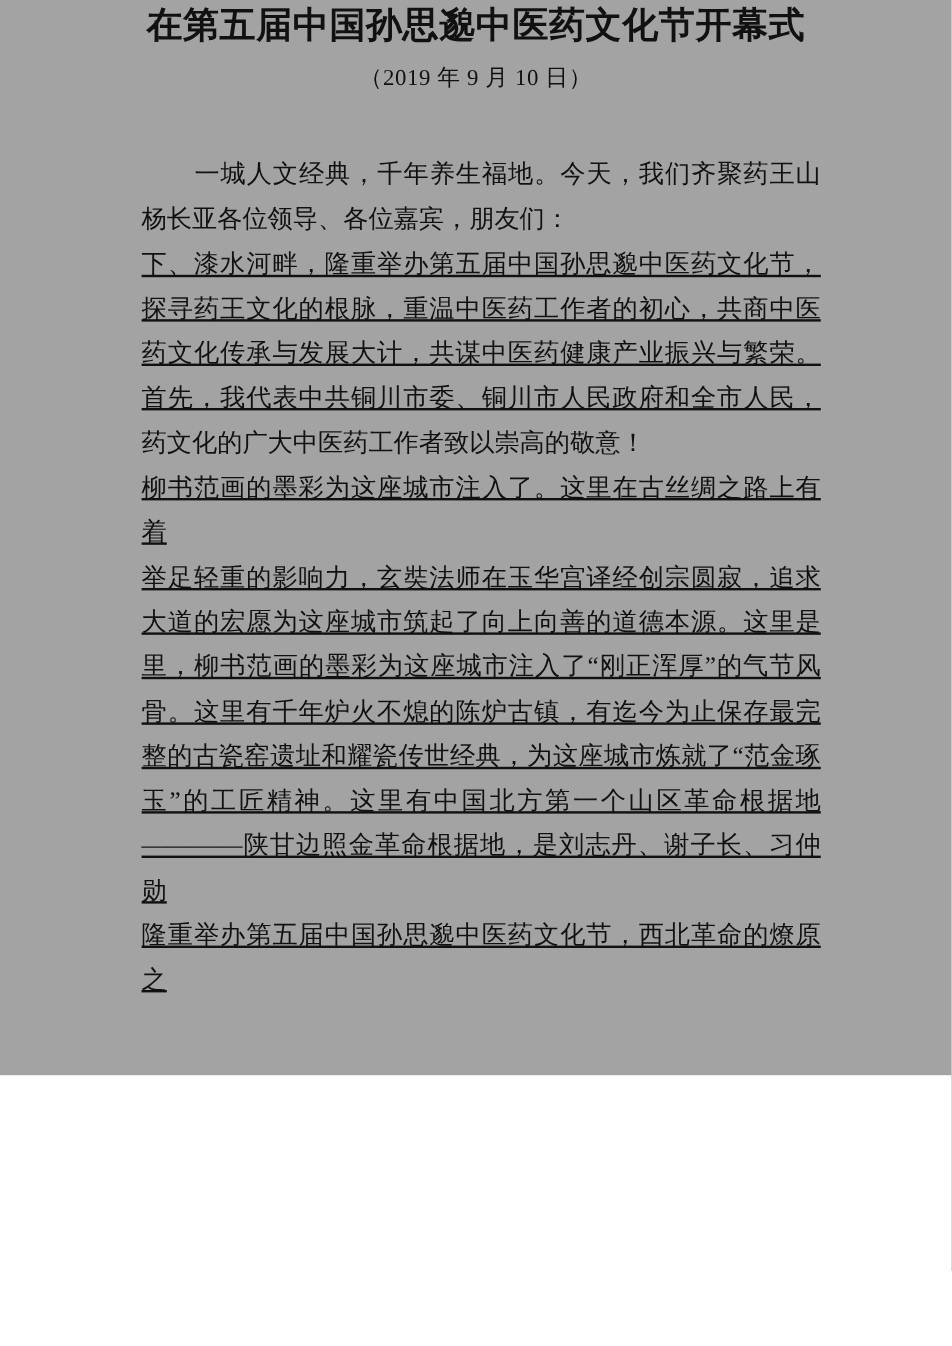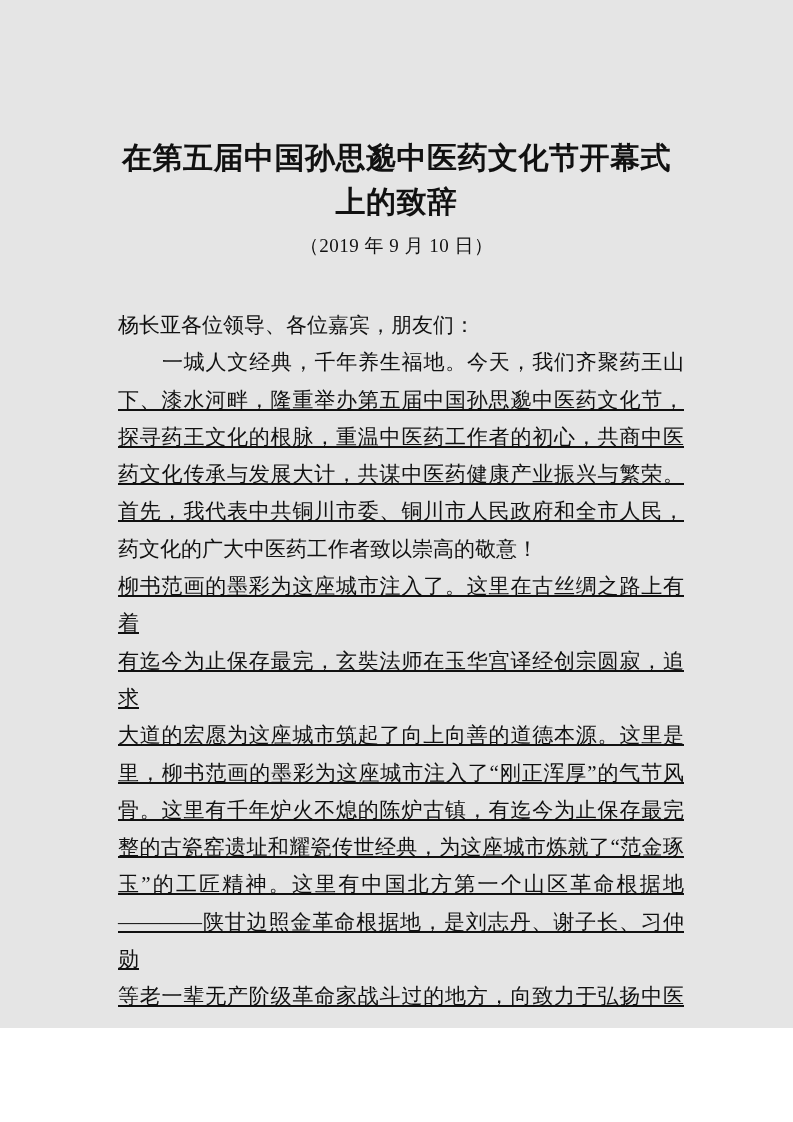--- a/index.html
+++ b/index.html
@@ -10,24 +10,23 @@
     width: 793px;
     height: 1122px;
     background: #ffffff;
     font-family: "Liberation Serif", "DejaVu Serif", serif;
     color: #111111;
     overflow: hidden;
   }
   .page {
     position: relative;
     width: 793px;
-    height: 1028px;
-    background: #e5e5e5;
+    height: 896px;
+    background: #a3a3a3;
     box-sizing: border-box;
-    padding-top: 136px;
   }
   .title {
     margin: 0;
     font-size: 30px;
     line-height: 44px;
     font-weight: bold;
     text-align: center;
     letter-spacing: 0.5px;
   }
   .title-line {
@@ -62,34 +61,33 @@
     text-align-last: justify;
     padding-left: 44px;
   }
 </style>
 </head>
 <body>
 
 <div class="page">
   <h1 class="title">
     <span class="title-line">在第五届中国孙思邈中医药文化节开幕式</span>
-    <span class="title-line">上的致辞</span>
   </h1>
   <div class="doc-date">（2019 年 9 月 10 日）</div>
   <div class="doc-body">
+      <div class="line indent-justify">一城人文经典，千年养生福地。今天，我们齐聚药王山</div>
       <div class="line plain">杨长亚各位领导、各位嘉宾，朋友们：</div>
-      <div class="line indent-justify">一城人文经典，千年养生福地。今天，我们齐聚药王山</div>
       <div class="line justify">下、漆水河畔，隆重举办第五届中国孙思邈中医药文化节，</div>
       <div class="line justify">探寻药王文化的根脉，重温中医药工作者的初心，共商中医</div>
       <div class="line justify">药文化传承与发展大计，共谋中医药健康产业振兴与繁荣。</div>
       <div class="line justify">首先，我代表中共铜川市委、铜川市人民政府和全市人民，</div>
       <div class="line plain">药文化的广大中医药工作者致以崇高的敬意！</div>
       <div class="line justify">柳书范画的墨彩为这座城市注入了。这里在古丝绸之路上有着</div>
-      <div class="line justify">有迄今为止保存最完，玄奘法师在玉华宫译经创宗圆寂，追求</div>
+      <div class="line justify">举足轻重的影响力，玄奘法师在玉华宫译经创宗圆寂，追求</div>
       <div class="line justify">大道的宏愿为这座城市筑起了向上向善的道德本源。这里是</div>
       <div class="line justify">里，柳书范画的墨彩为这座城市注入了“刚正浑厚”的气节风</div>
       <div class="line justify">骨。这里有千年炉火不熄的陈炉古镇，有迄今为止保存最完</div>
       <div class="line justify">整的古瓷窑遗址和耀瓷传世经典，为这座城市炼就了“范金琢</div>
       <div class="line justify">玉”的工匠精神。这里有中国北方第一个山区革命根据地</div>
       <div class="line justify">————陕甘边照金革命根据地，是刘志丹、谢子长、习仲勋</div>
-      <div class="line justify">等老一辈无产阶级革命家战斗过的地方，向致力于弘扬中医</div>
+      <div class="line justify">隆重举办第五届中国孙思邈中医药文化节，西北革命的燎原之</div>
     </div>
 </div>
 
 </body></html>

